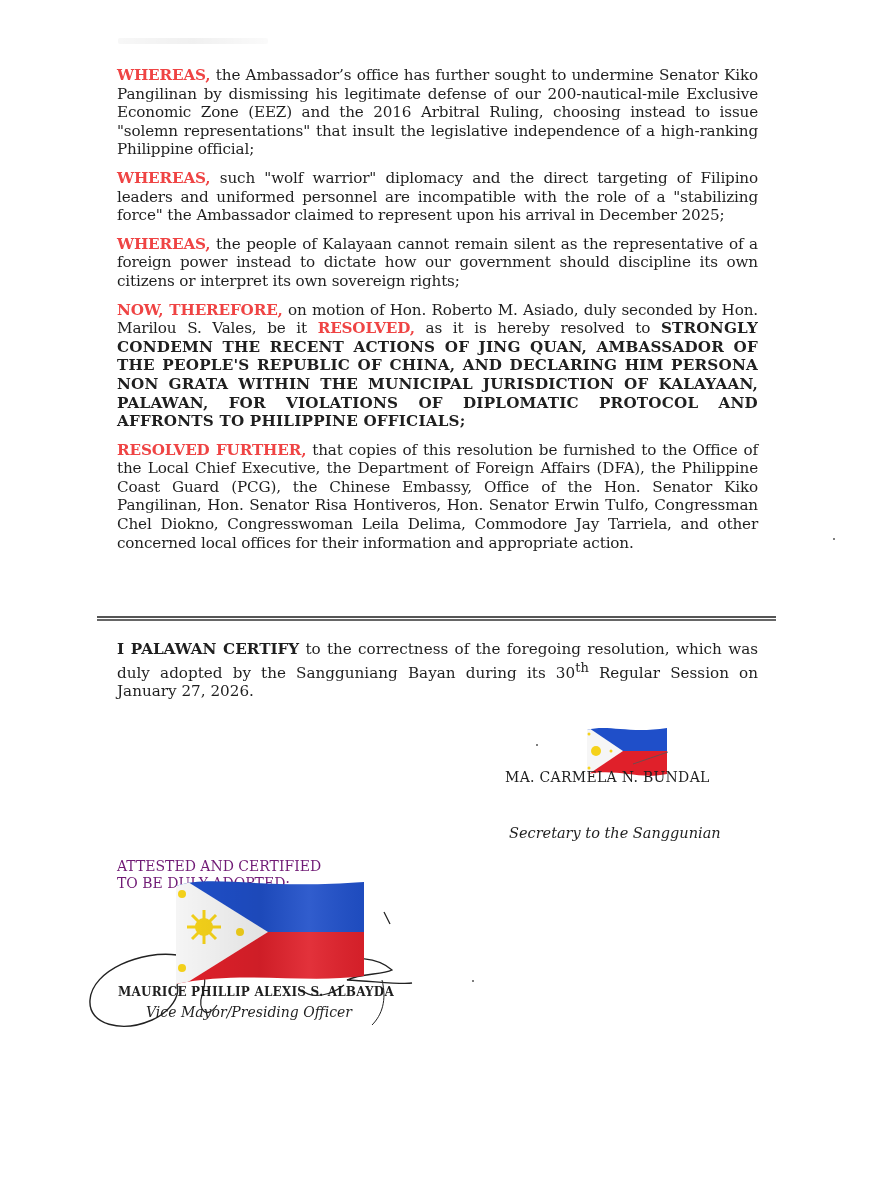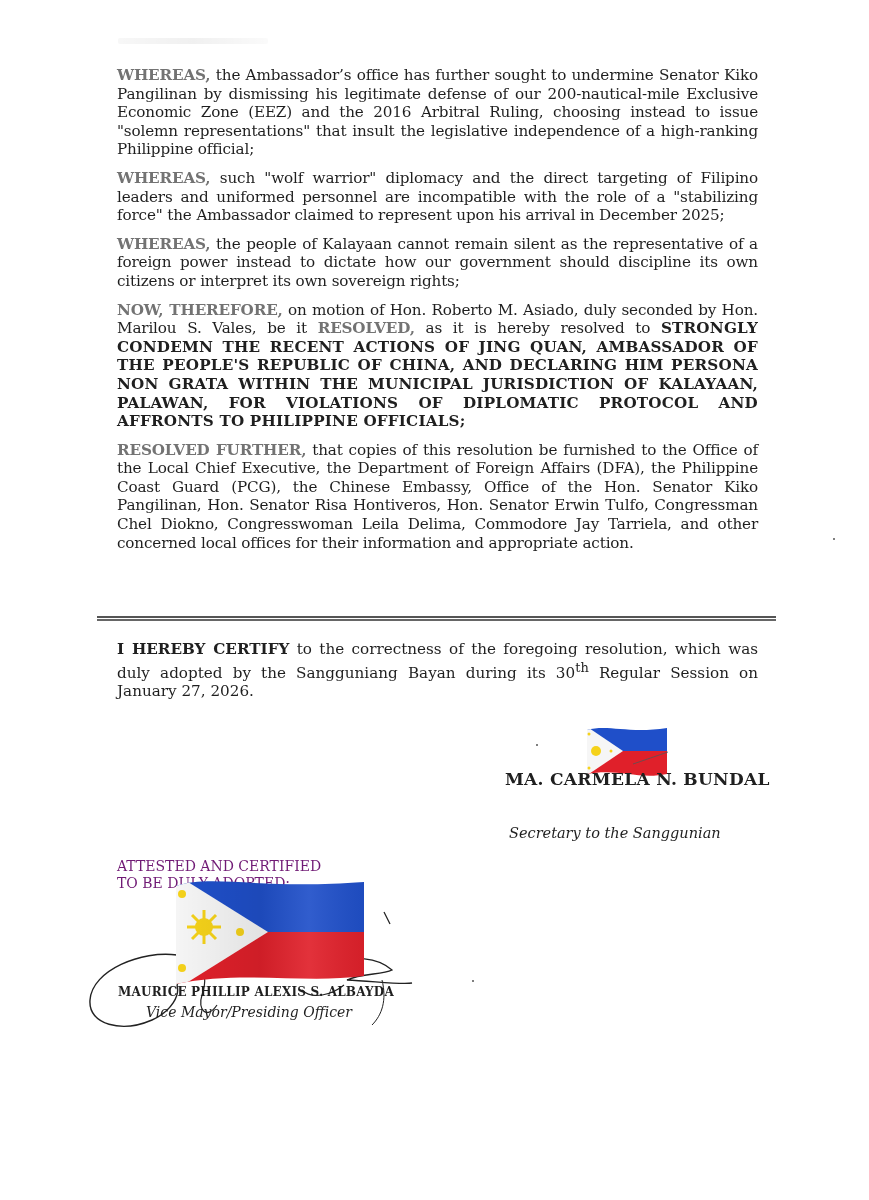--- a/index.html
+++ b/index.html
@@ -4,27 +4,27 @@
   <style>
     html, body { margin:0; padding:0; }
     body { width:869px; height:1200px; background:#ffffff; position:relative; overflow:hidden;
       font-family:"DejaVu Serif", "Liberation Serif", serif; color:#1f1f1f; }
     .page { position:absolute; left:0; top:0; width:869px; height:1200px; }
     .faint-header { position:absolute; left:118px; top:38px; width:150px; height:6px;
       background:linear-gradient(90deg, rgba(0,0,0,0.03), rgba(0,0,0,0.06), rgba(0,0,0,0.02)); border-radius:2px; }
     .body-text { position:absolute; left:117px; width:641px; font-size:15.2px; line-height:18.6px;
       text-align:justify; letter-spacing:-0.15px; }
     .body-text p { margin:0 0 10px 0; }
-    .body-text b { font-weight:bold; color:#737373; }
+    .body-text b { font-weight:bold; color:#ef4444; }
     .caps { font-weight:bold; letter-spacing:0.2px; }
     .rule { position:absolute; left:97px; width:679px; height:5px; top:616px;
       border-top:2px solid #555; border-bottom:2px solid #666; box-sizing:border-box; }
     .cert { position:absolute; left:117px; top:640px; width:641px; font-size:15.2px; line-height:18.6px; text-align:justify; }
     .cert sup { font-size:13px; }
-    .sig1-name { position:absolute; left:505px; top:769px; font-weight:bold; font-size:17px; letter-spacing:0.3px; }
+    .sig1-name { position:absolute; left:505px; top:769px; font-weight:normal; font-size:14px; letter-spacing:0.3px; }
     .sig1-title { position:absolute; left:509px; top:825px; font-style:italic; font-size:14.5px; }
     .attest { position:absolute; left:117px; top:858px; font-size:14px; line-height:17px; color:#701a75; }
     .sig2-name { position:absolute; left:118px; top:985px; font-weight:bold; font-size:12px; letter-spacing:0.2px; }
     .sig2-title { position:absolute; left:146px; top:1004px; font-style:italic; font-size:14px; }
     .flag { position:absolute; }
     .signature { position:absolute; }
     .dot { position:absolute; width:2px; height:2px; background:#555; border-radius:1px; }
   </style>
 </head>
 <body>
@@ -37,21 +37,21 @@
     <p><b>WHEREAS,</b><span> the Ambassador’s office has further sought to undermine Senator Kiko Pangilinan by dismissing his legitimate defense of our 200-nautical-mile Exclusive Economic Zone (EEZ) and the 2016 Arbitral Ruling, choosing instead to issue "solemn representations" that insult the legislative independence of a high-ranking Philippine official;</span></p>
     <p><b>WHEREAS,</b><span> such "wolf warrior" diplomacy and the direct targeting of Filipino leaders and uniformed personnel are incompatible with the role of a "stabilizing force" the Ambassador claimed to represent upon his arrival in December 2025;</span></p>
     <p><b>WHEREAS,</b><span> the people of Kalayaan cannot remain silent as the representative of a foreign power instead to dictate how our government should discipline its own citizens or interpret its own sovereign rights;</span></p>
     <p><b>NOW, THEREFORE,</b><span> on motion of Hon. Roberto M. Asiado, duly seconded by Hon. Marilou S. Vales, be it </span><b>RESOLVED,</b><span> as it is hereby resolved to </span><span class="caps">STRONGLY CONDEMN THE RECENT ACTIONS OF JING QUAN, AMBASSADOR OF THE PEOPLE'S REPUBLIC OF CHINA, AND DECLARING HIM PERSONA NON GRATA WITHIN THE MUNICIPAL JURISDICTION OF KALAYAAN, PALAWAN, FOR VIOLATIONS OF DIPLOMATIC PROTOCOL AND AFFRONTS TO PHILIPPINE OFFICIALS;</span></p>
     <p><b>RESOLVED FURTHER,</b><span> that copies of this resolution be furnished to the Office of the Local Chief Executive, the Department of Foreign Affairs (DFA), the Philippine Coast Guard (PCG), the Chinese Embassy, Office of the Hon. Senator Kiko Pangilinan, Hon. Senator Risa Hontiveros, Hon. Senator Erwin Tulfo, Congressman Chel Diokno, Congresswoman Leila Delima, Commodore Jay Tarriela, and other concerned local offices for their information and appropriate action.</span></p>
   </div>
 
   <div class="rule"></div>
 
   <div class="cert">
-    <b>I HEREBY CERTIFY</b><span> to the correctness of the foregoing resolution, which was duly adopted by the Sangguniang Bayan during its 30</span><sup>th</sup><span> Regular Session on January 27, 2026.</span>
+    <b>I PALAWAN CERTIFY</b><span> to the correctness of the foregoing resolution, which was duly adopted by the Sangguniang Bayan during its 30</span><sup>th</sup><span> Regular Session on January 27, 2026.</span>
   </div>
 
   <svg class="flag" style="left:583px; top:724px;" width="88" height="54" viewBox="0 0 88 54">
     <defs>
       <clipPath id="wave1">
           <path d="M4,6 C25,0 45,10 84,4 L84,50 C55,56 35,44 4,50 Z"></path>
         </clipPath>
     </defs>
     <g clip-path="url(#wave1)">
       <rect x="0" y="0" width="88" height="27" fill="#1f4fc9"></rect>

